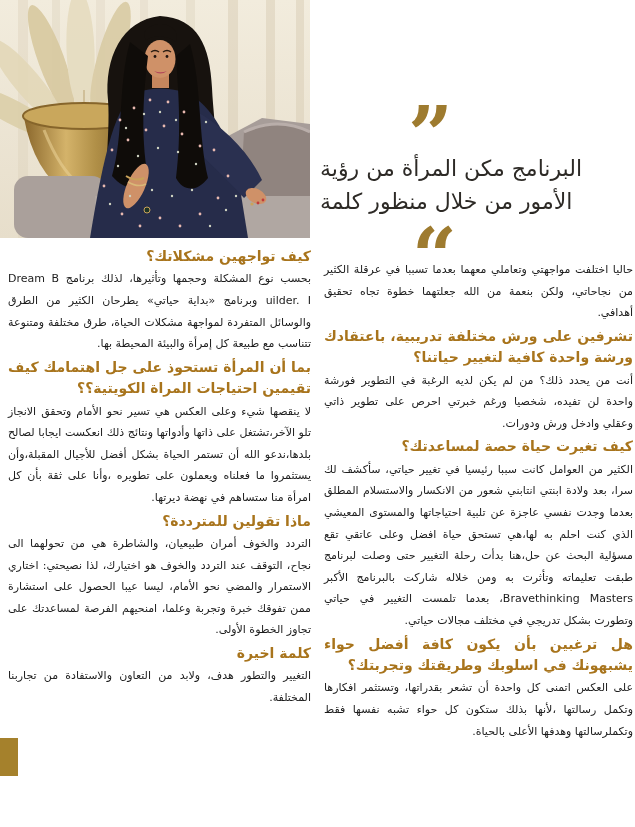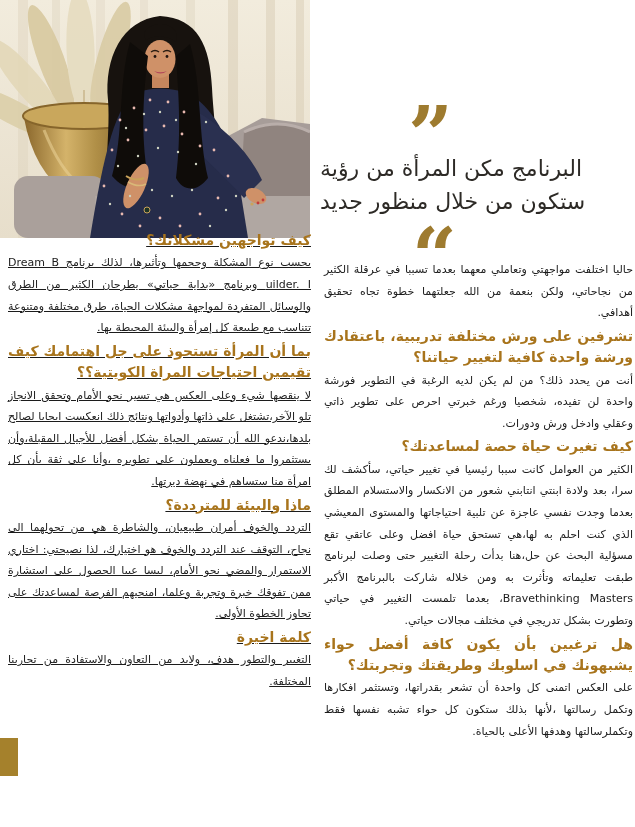--- a/index.html
+++ b/index.html
@@ -16,21 +16,21 @@
   .qmark{position:absolute;font-size:78px;font-weight:bold;line-height:1;color:#9e7b2f;
          font-family:"DejaVu Serif",serif;}
   .qmark.top{left:88px;top:-12px;}
   .qmark.bottom{left:92px;top:110px;}
   .qtext{position:absolute;left:0;top:44px;width:100%;text-align:left;
          direction:rtl;color:#2d2a26;font-weight:normal;font-size:22px;line-height:33px;}
   
   .col{position:absolute;direction:rtl;text-align:justify;color:#1c1c1c;}
   .col p{margin:0 0 2px 0;font-size:11px;line-height:21.6px;}
   .col h3{margin:2px 0 1px 0;font-size:14px;line-height:21.4px;color:#a8741c;font-weight:bold;}
-  .left-col{left:8px;top:228px;width:303px;text-decoration:underline;}
+  .left-col{left:8px;top:244px;width:303px;}
   .right-col{left:324px;top:259px;width:309px;}
   
   .gold-tab{position:absolute;left:0;top:738px;width:18px;height:38px;background:#a5812c;}
 </style>
 </head>
 <body>
 
 <div class="page">
 
   <div class="photo">
@@ -160,31 +160,31 @@
             <circle cx="236" cy="196" r="1.2"></circle>
         </g>
       </g>
     </svg>
   </div>
 
   <div class="pullquote">
     <div class="qmark top">”</div>
     <div class="qtext">
       <div>البرنامج مكن المرأة من رؤية</div>
-      <div>ستكون من خلال منظور جديد</div>
+      <div>الأمور من خلال منظور كلمة</div>
     </div>
     <div class="qmark bottom">“</div>
   </div>
 
   <div class="col left-col">
     <h3>كيف تواجهين مشكلاتك؟</h3>
     <p>بحسب نوع المشكلة وحجمها وتأثيرها، لذلك برنامج Dream B uilder. I وبرنامج «بداية حياتي» يطرحان الكثير من الطرق والوسائل المتفردة لمواجهة مشكلات الحياة، طرق مختلفة ومتنوعة تتناسب مع طبيعة كل إمرأة والبيئة المحيطة بها.</p>
     <h3>بما أن المرأة تستحوذ على جل اهتمامك كيف تقيمين احتياجات المراة الكويتية؟؟</h3>
     <p>لا ينقصها شيء وعلى العكس هي تسير نحو الأمام وتحقق الانجاز تلو الآخر،تشتغل على ذاتها وأدواتها ونتائج ذلك انعكست ايجابا لصالح بلدها،ندعو الله أن تستمر الحياة بشكل أفضل للأجيال المقبلة،وأن يستثمروا ما فعلناه ويعملون على تطويره ،وأنا على ثقة بأن كل امرأة منا ستساهم في نهضة ديرتها.</p>
-    <h3>ماذا والبيئة للمترددة؟</h3>
+    <h3>ماذا تقولين للمترددة؟</h3>
     <p>التردد والخوف أمران طبيعيان، والشاطرة هي من تحولهما الى نجاح، التوقف عند التردد والخوف هو اختيارك، لذا نصيحتي: اختاري الاستمرار والمضي نحو الأمام، ليسا عيبا الحصول على استشارة ممن تفوقك خبرة وتجربة وعلما، امنحيهم الفرصة لمساعدتك على تجاوز الخطوة الأولى.</p>
     <h3>كلمة اخيرة</h3>
     <p>التغيير والتطور هدف، ولابد من التعاون والاستفادة من تجاربنا المختلفة.</p>
   </div>
 
   <div class="col right-col">
     <p>حاليا اختلفت مواجهتي وتعاملي معهما بعدما تسببا في عرقلة الكثير من نجاحاتي، ولكن بنعمة من الله جعلتهما خطوة تجاه تحقيق أهدافي.</p>
     <h3>تشرفين على ورش مختلفة تدريبية، باعتقادك ورشة واحدة كافية لتغيير حياتنا؟</h3>
     <p>أنت من يحدد ذلك؟ من لم يكن لديه الرغبة في التطوير فورشة واحدة لن تفيده، شخصيا ورغم خبرتي احرص على تطوير ذاتي وعقلي وادخل ورش ودورات.</p>
     <h3>كيف تغيرت حياة حصة لمساعدتك؟</h3>

